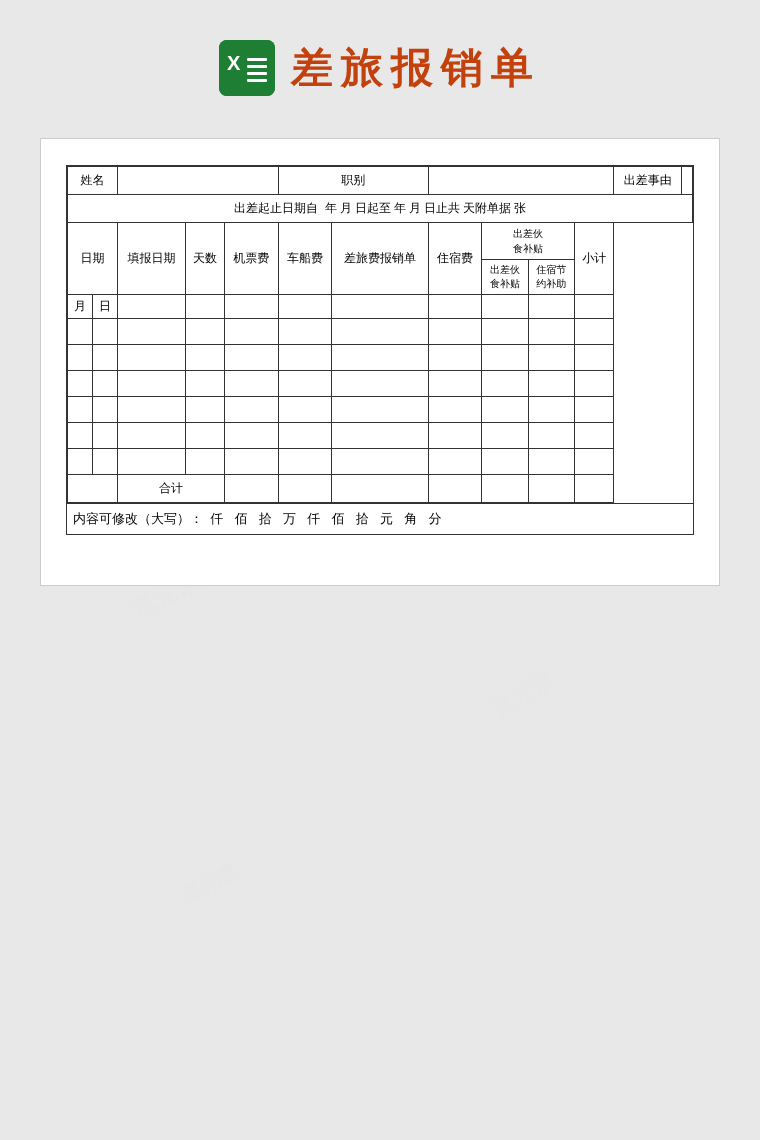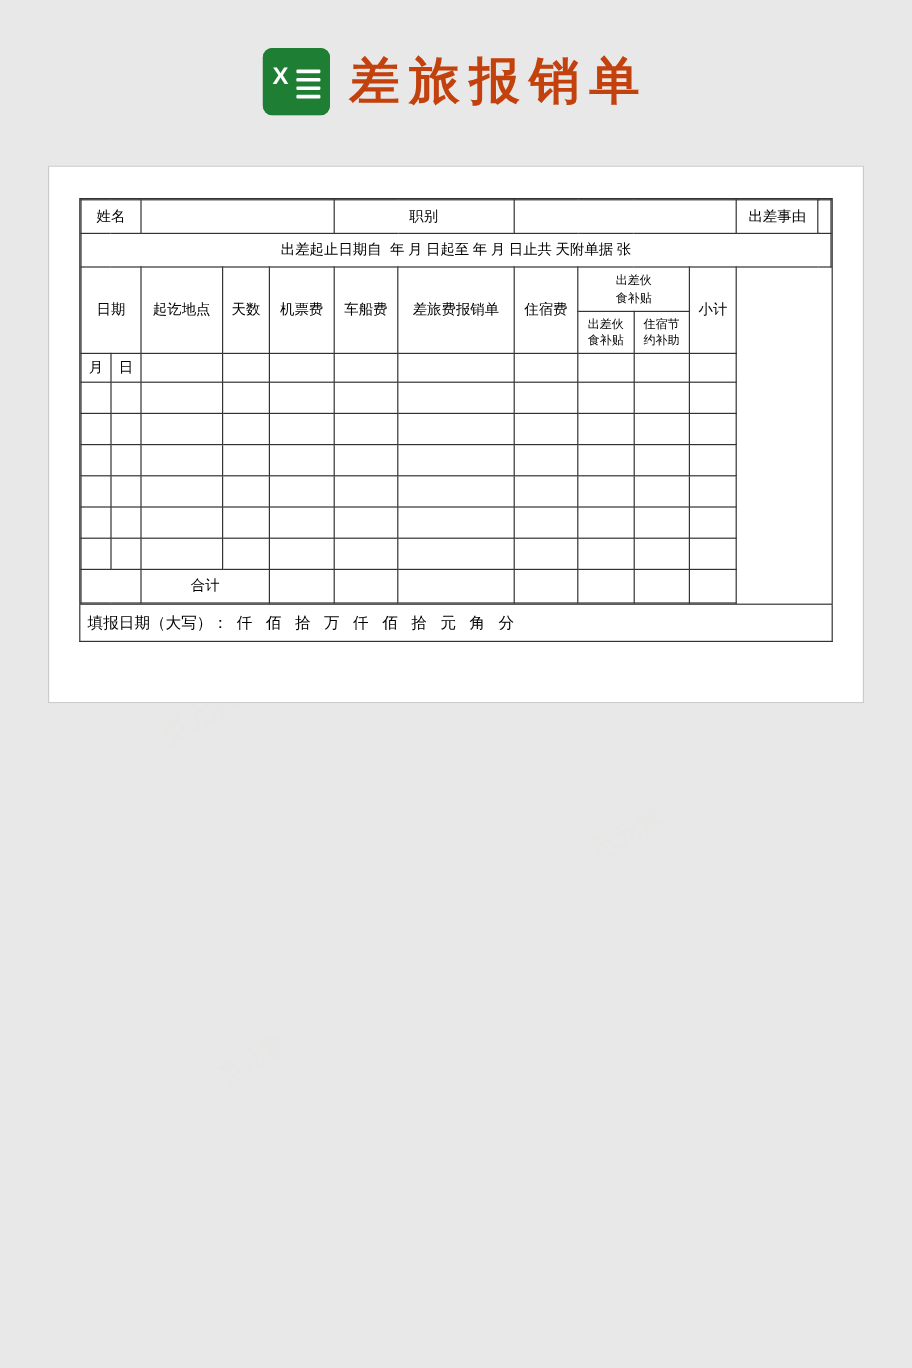--- a/index.html
+++ b/index.html
@@ -157,21 +157,21 @@
         <td colspan="16" style="text-align:center; padding: 5px 6px; border:1px solid #333;">
           <span>出差起止日期自</span>
           <span style="margin-left:4px;">年  月  日起至  年  月  日止共  天附单据  张</span>
         </td>
       </tr>
 
       <tr>
         <td colspan="2" rowspan="2">
           <span>日期</span>
         </td>
-        <td rowspan="2">起讫地点</td>
+        <td rowspan="2">填报日期</td>
         <td rowspan="2">天数</td>
         <td rowspan="2">机票费</td>
         <td rowspan="2">车船费</td>
         <td rowspan="2">差旅费报销单</td>
         <td rowspan="2">住宿费</td>
         <td colspan="2">
           <span style="font-size:10px;">出差伙<br>食补贴</span>
         </td>
         <td rowspan="2">小计</td>
       </tr>
@@ -282,19 +282,19 @@
         <td></td>
         <td></td>
         <td></td>
         <td></td>
       </tr>
     </tbody>
       </table>
   </div>
 
   <div style="border:1px solid #333; border-top:none; padding: 6px 6px; font-size:13px;">
-    <span>填报日期（大写）：</span>
+    <span>内容可修改（大写）：</span>
     <span style="margin-left:4px; letter-spacing:4px;">仟  佰  拾  万  仟  佰  拾  元  角  分</span>
   </div>
 
 
   <div style="height: 30px;"></div>
 </div>
 
 </body></html>

